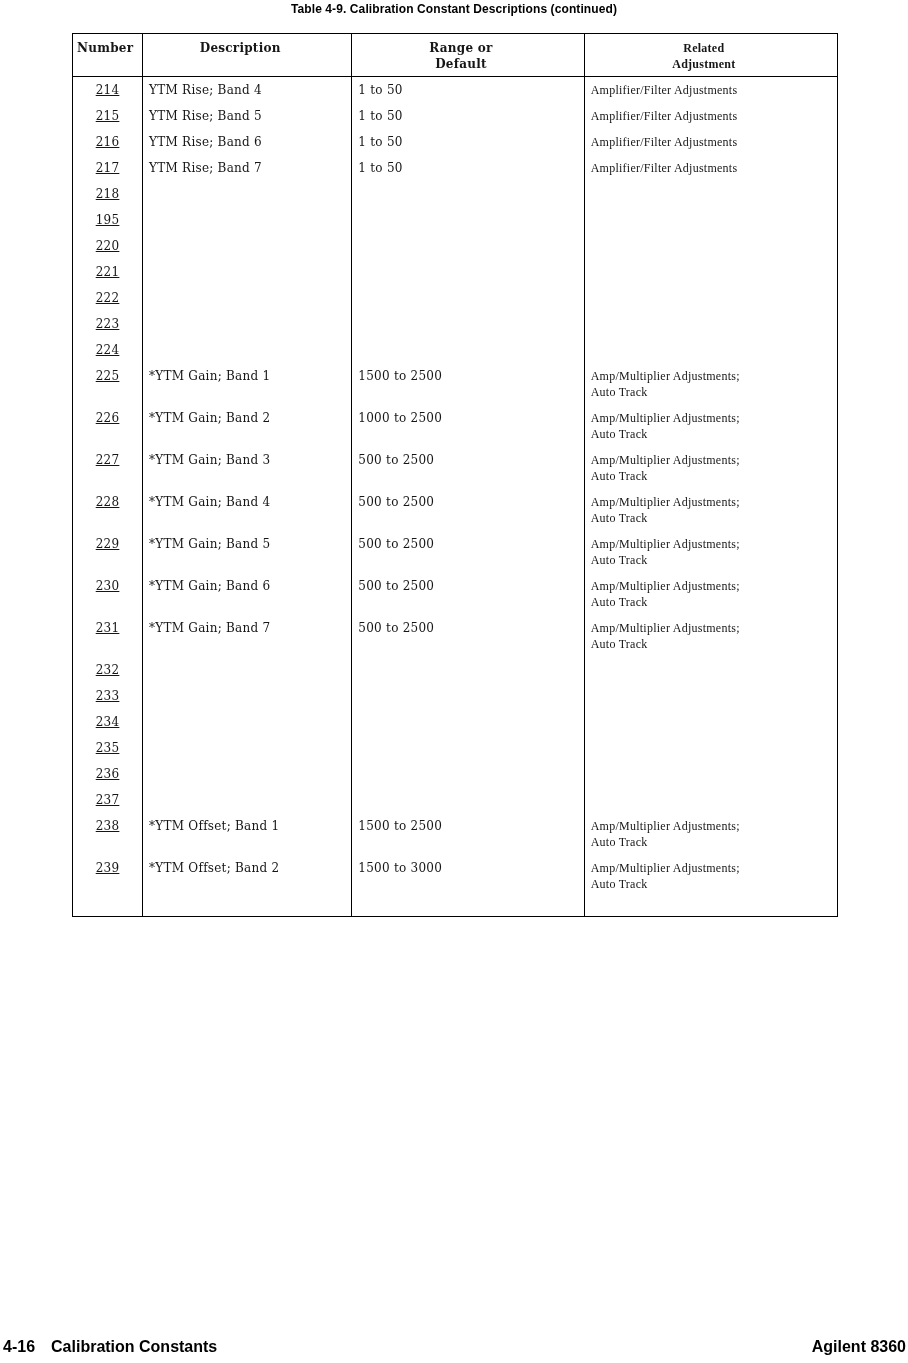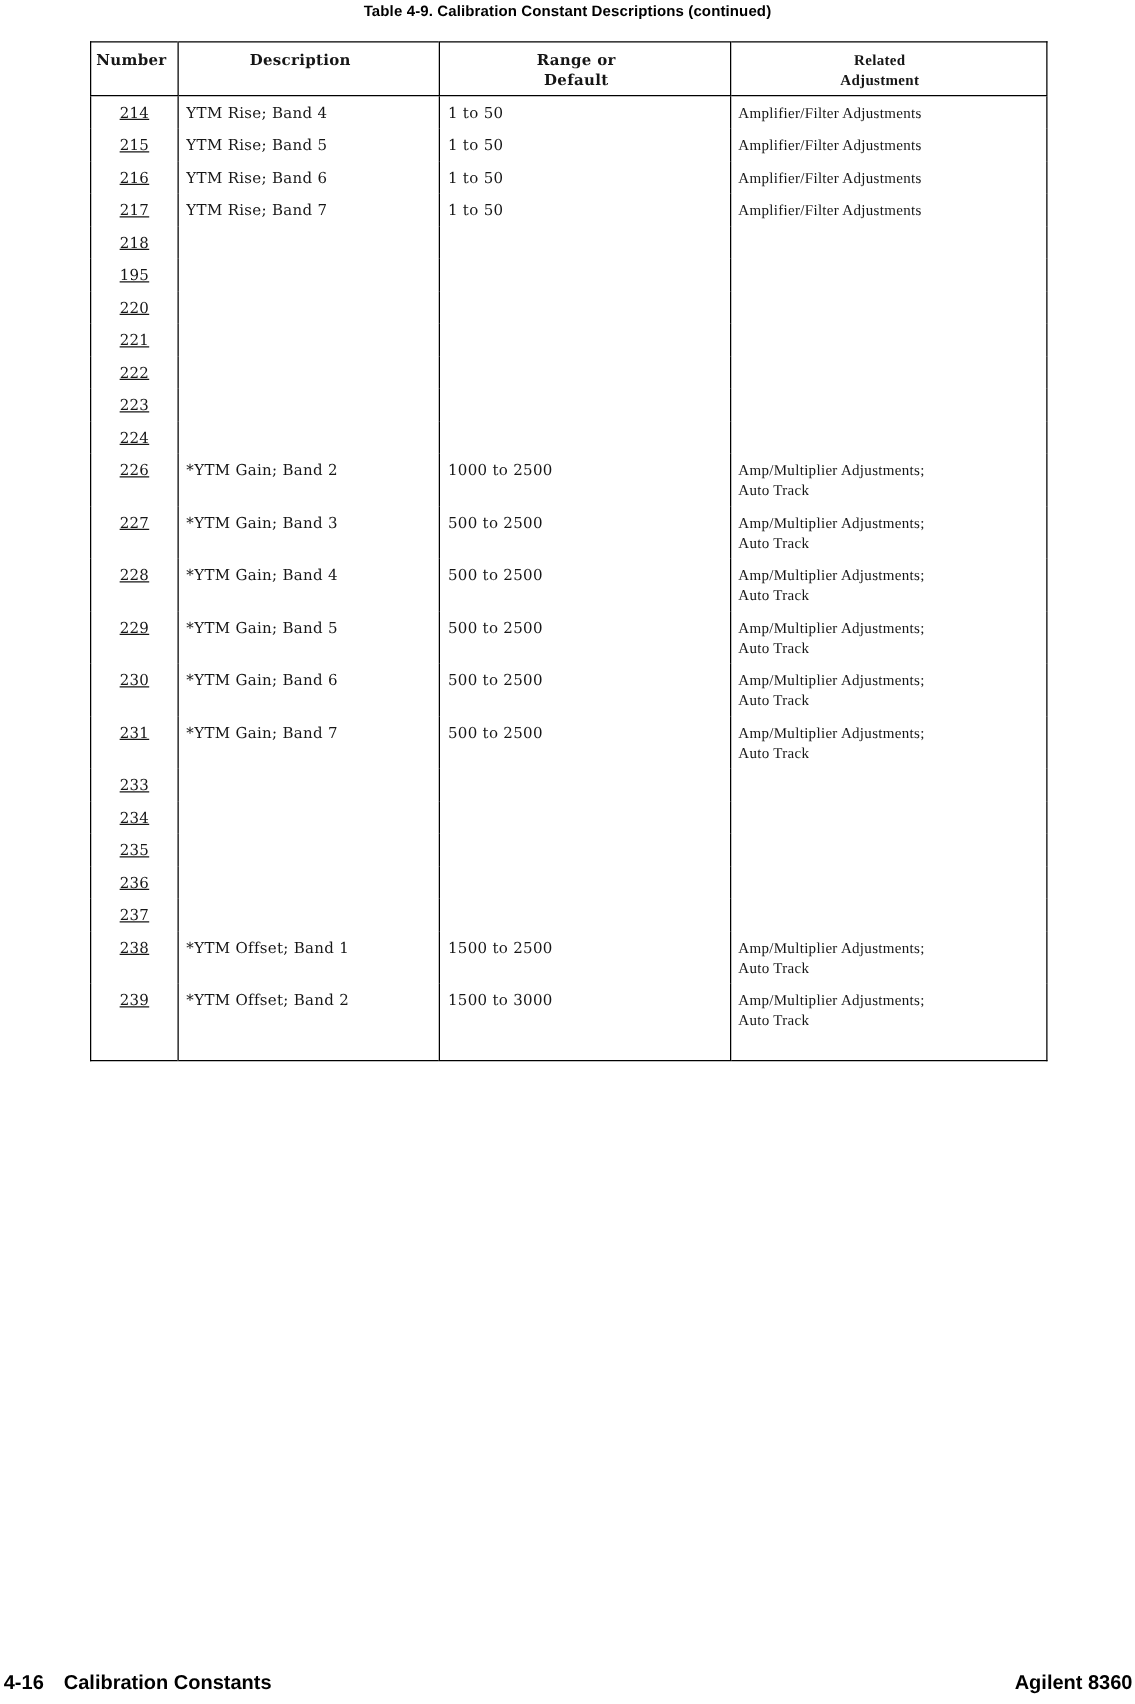--- a/index.html
+++ b/index.html
@@ -178,20 +178,27 @@
         <td class="col-range"></td>
         <td class="col-related"></td>
       </tr>
       <tr>
         <td class="col-number">224</td>
         <td class="col-description"></td>
         <td class="col-range"></td>
         <td class="col-related"></td>
       </tr>
       <tr>
+        <td class="col-number">225</td>
+        <td class="col-description">*YTM Gain; Band 1</td>
+        <td class="col-range">1500 to 2500</td>
+        <td class="col-related">Amp/Multiplier Adjustments;
+Auto Track</td>
+      </tr>
+      <tr>
         <td class="col-number">226</td>
         <td class="col-description">*YTM Gain; Band 2</td>
         <td class="col-range">1000 to 2500</td>
         <td class="col-related">Amp/Multiplier Adjustments;
 Auto Track</td>
       </tr>
       <tr>
         <td class="col-number">227</td>
         <td class="col-description">*YTM Gain; Band 3</td>
         <td class="col-range">500 to 2500</td>
@@ -218,20 +225,26 @@
         <td class="col-range">500 to 2500</td>
         <td class="col-related">Amp/Multiplier Adjustments;
 Auto Track</td>
       </tr>
       <tr>
         <td class="col-number">231</td>
         <td class="col-description">*YTM Gain; Band 7</td>
         <td class="col-range">500 to 2500</td>
         <td class="col-related">Amp/Multiplier Adjustments;
 Auto Track</td>
+      </tr>
+      <tr>
+        <td class="col-number">232</td>
+        <td class="col-description"></td>
+        <td class="col-range"></td>
+        <td class="col-related"></td>
       </tr>
       <tr>
         <td class="col-number">233</td>
         <td class="col-description"></td>
         <td class="col-range"></td>
         <td class="col-related"></td>
       </tr>
       <tr>
         <td class="col-number">234</td>
         <td class="col-description"></td>

